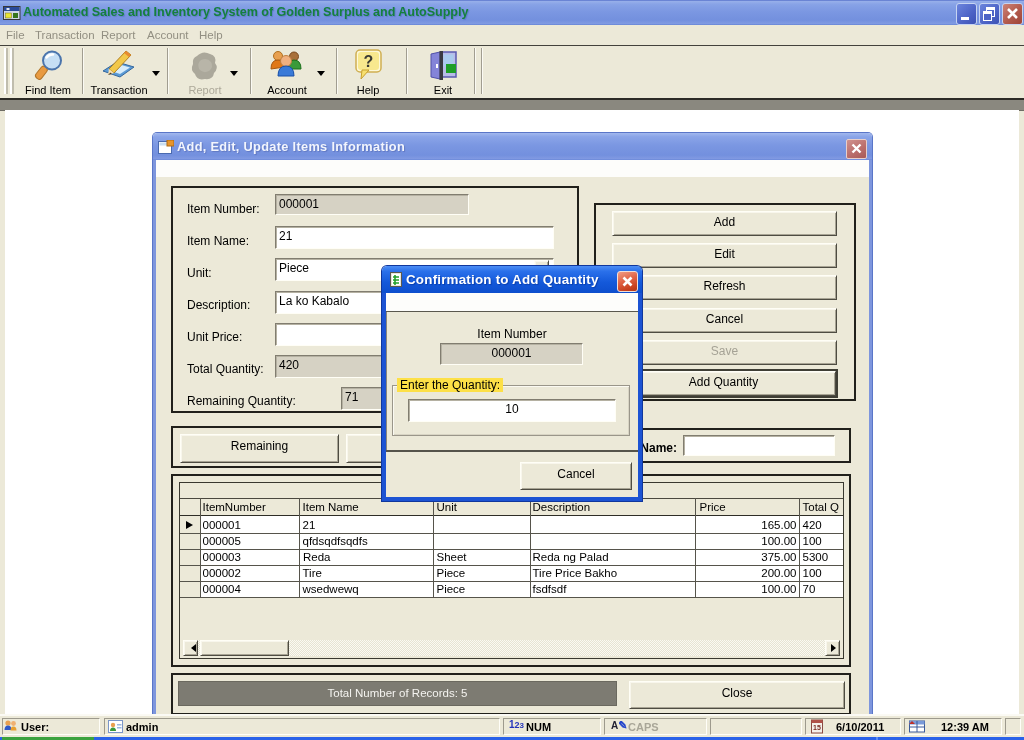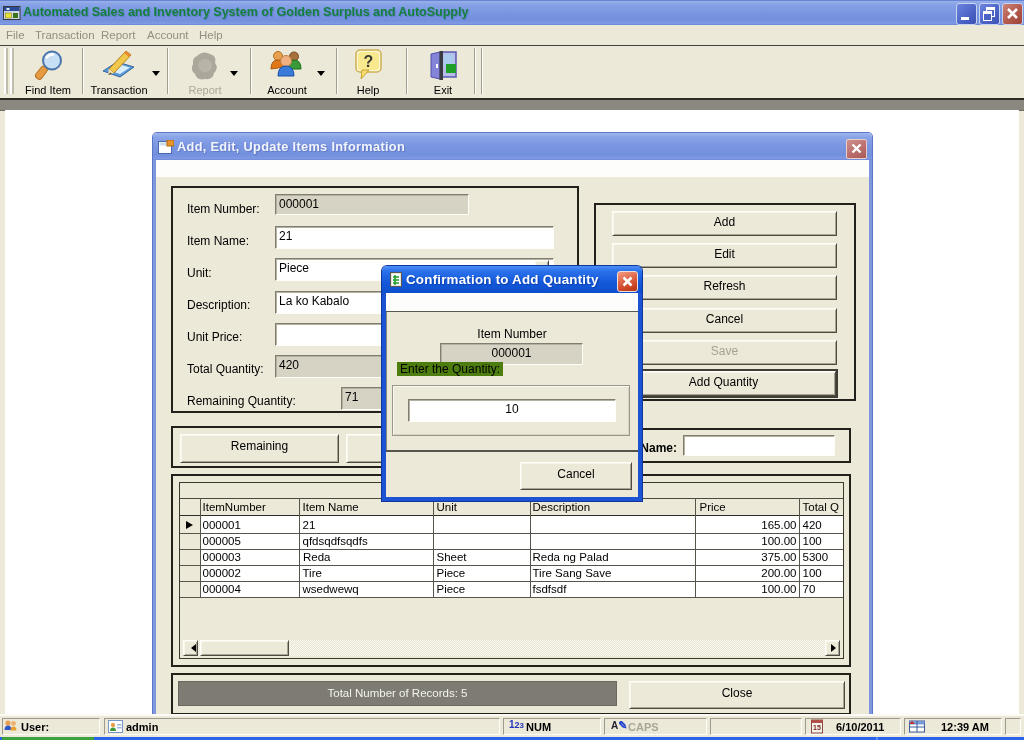--- a/index.html
+++ b/index.html
@@ -245,21 +245,21 @@
         <div class="abs gtx" style="left:622.5px;top:52.2px;">100</div>
       <div class="abs gtx" style="left:22.5px;top:68.4px;">000003</div>
         <div class="abs gtx" style="left:123px;top:68.4px;">Reda</div>
         <div class="abs gtx" style="left:256.5px;top:68.4px;">Sheet</div>
         <div class="abs gtx" style="left:352.5px;top:68.4px;">Reda ng Palad</div>
         <div class="abs gtx prc" style="top:68.4px;">375.00</div>
         <div class="abs gtx" style="left:622.5px;top:68.4px;">5300</div>
       <div class="abs gtx" style="left:22.5px;top:84.4px;">000002</div>
         <div class="abs gtx" style="left:122.5px;top:84.4px;">Tire</div>
         <div class="abs gtx" style="left:256.5px;top:84.4px;">Piece</div>
-        <div class="abs gtx" style="left:352.5px;top:84.4px;">Tire Sang Save</div>
+        <div class="abs gtx" style="left:352.5px;top:84.4px;">Tire Price Bakho</div>
         <div class="abs gtx prc" style="top:84.4px;">200.00</div>
         <div class="abs gtx" style="left:622.5px;top:84.4px;">100</div>
       <div class="abs gtx" style="left:22.5px;top:100.4px;">000004</div>
         <div class="abs gtx" style="left:122.5px;top:100.4px;">wsedwewq</div>
         <div class="abs gtx" style="left:256.5px;top:100.4px;">Piece</div>
         <div class="abs gtx" style="left:352.5px;top:100.4px;">fsdfsdf</div>
         <div class="abs gtx prc" style="top:100.4px;">100.00</div>
         <div class="abs gtx" style="left:622.5px;top:100.4px;">70</div>
       <div class="abs" style="left:3px;top:157px;width:657px;height:16px;background:#f2f0e3;background-image:repeating-conic-gradient(#fbfaf2 0% 25%,#e7e4d3 0% 50%);background-size:2px 2px;">
         <div class="abs btn" style="left:0;top:0;width:13px;height:14px;">
@@ -289,21 +289,21 @@
           <path d="M2.5 2.5 L10.5 10.5 M10.5 2.5 L2.5 10.5" stroke="#fff" stroke-width="2.6"></path>
         </svg>
       </div>
     <div id="modbody" class="abs"></div>
 
     <div class="abs" style="left:4px;top:27px;width:252px;height:18px;background:#fdfdfb;"></div>
     <div class="abs" style="left:4px;top:45px;width:252px;height:139px;background:#ECE9D8;border-top:1.5px solid #5a584e;box-shadow:inset 1px 0 0 #8a877b;"></div>
     <div class="abs lbl" style="left:60px;top:61px;width:140px;text-align:center;">Item Number</div>
     <div class="abs gfield sunk" style="left:58px;top:77px;width:141px;height:18px;padding:2px 0 0 0;text-align:center;">000001</div>
     <div class="abs" style="left:10px;top:119px;width:236px;height:49px;border:1px solid #9a968a;box-shadow:1px 1px 0 #fbfaf2 inset, -1px -1px 0 #d8d4c4 inset;"></div>
-    <div class="abs lbl" style="left:15px;top:96px;background:#4d7c0f;padding:0 3px;">Enter the Quantity:</div>
+    <div class="abs lbl" style="left:15px;top:112px;background:#fde047;padding:0 3px;">Enter the Quantity:</div>
     <div class="abs field sunk" style="left:26px;top:133px;width:206px;height:19px;padding:2px 0 0 0;text-align:center;">10</div>
     <div class="abs" style="left:4px;top:184px;width:252px;height:2px;background:#55534b;"></div>
     <div class="abs btn" style="left:138px;top:196px;width:110px;height:22px;font-size:12px;padding-top:4px;">Cancel</div>
   </div>
 
   <div id="sbarline" class="abs"></div>
   <div id="statusbar" class="abs">
     <div class="abs pane" style="left:2px;width:96px;"></div>
     <div class="abs pane" style="left:104px;width:394px;"></div>
     <div class="abs pane" style="left:503px;width:96px;"></div>

